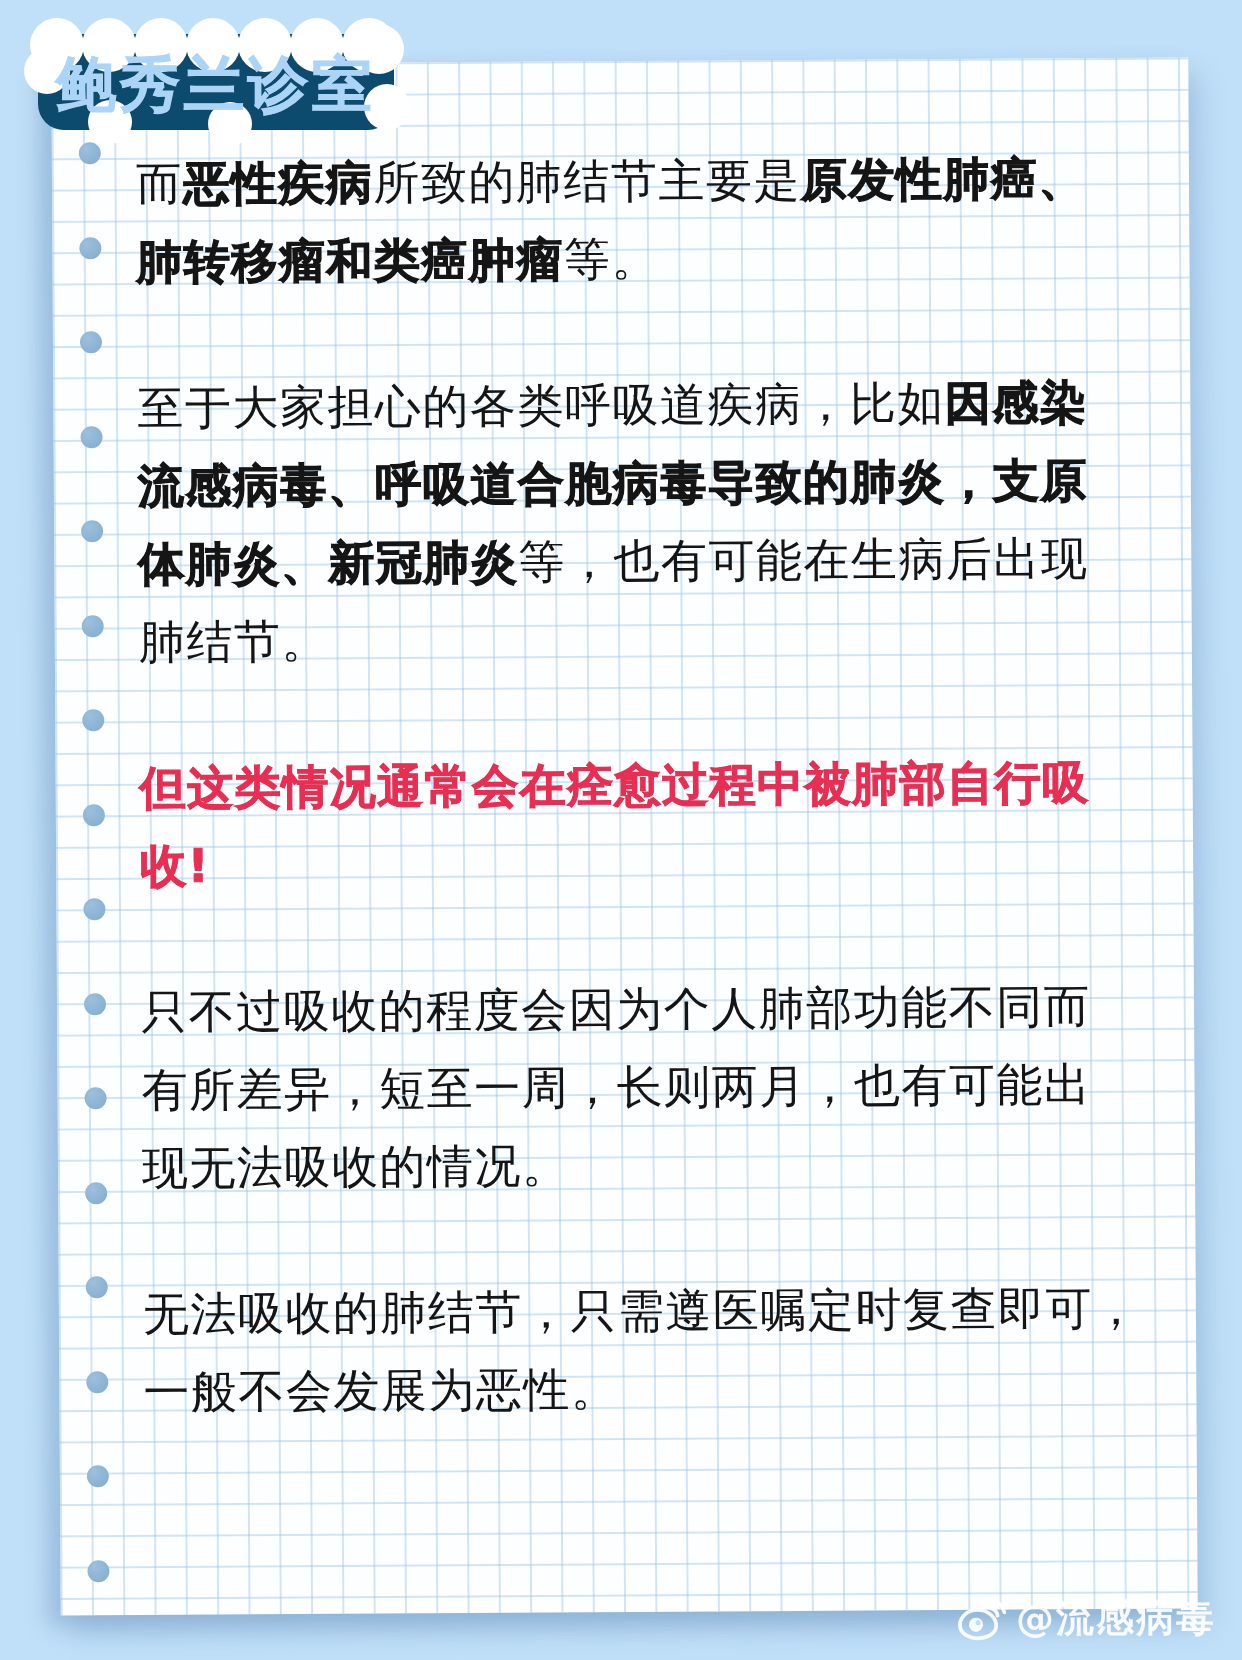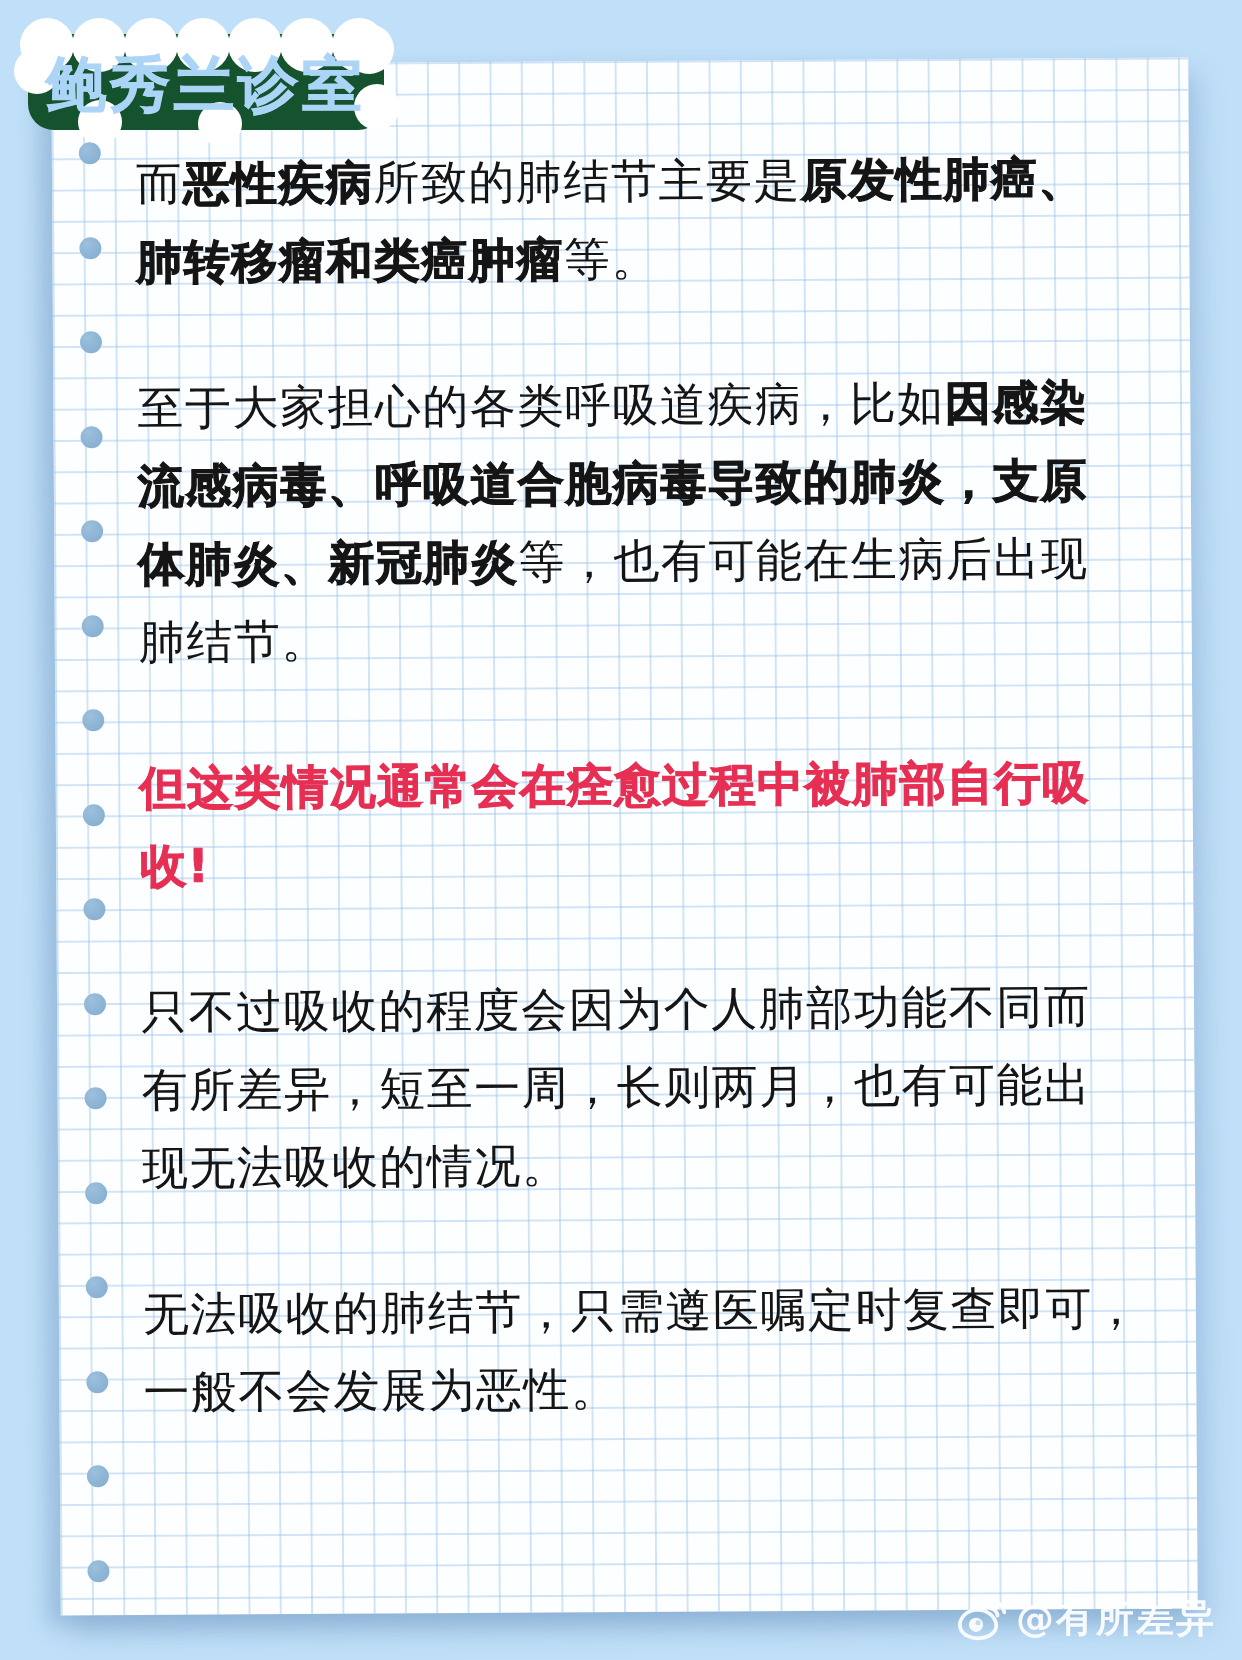--- a/index.html
+++ b/index.html
@@ -55,23 +55,23 @@
     font-weight:500;
     letter-spacing:1.5px;
   }
   .para{margin:0 0 68px 0;}
   .line{height:78px;line-height:78px;white-space:nowrap;}
   .b{font-weight:900;-webkit-text-stroke:1px currentColor;}
   .para.highlight{color:var(--c-highlight);}
   
   .cloud{
     position:absolute;
-    left:28px;top:34px;
+    left:38px;top:34px;
     width:356px;height:96px;
-    background:#14532d;
+    background:#0c4a6e;
     border-radius:26px;
     z-index:5;
   }
   .bump{position:absolute;background:#ffffff;border-radius:50%;}
   .cloud-title{
     position:relative;z-index:2;
     display:block;
     padding-left:18px;
     line-height:100px;
     font-size:60px;
@@ -163,16 +163,16 @@
   <div class="watermark">
     <span class="wm-icon">
       <svg width="50" height="44" viewBox="0 0 60 52" fill="none">
         <path d="M26 15 C12 15 3 26 5 36 c2 9 13 14 24 13 c13 -1 21 -9 19 -18 C46 22 37 15 26 15 Z" stroke="#ffffff" stroke-width="4.5" fill="none"></path>
         <circle cx="24" cy="33" r="8.5" fill="#ffffff"></circle>
         <circle cx="26.5" cy="30.5" r="3" fill="#c0dff8"></circle>
         <path d="M41 13 a11 11 0 0 1 9 9" stroke="#ffffff" stroke-width="4.5" stroke-linecap="round" fill="none"></path>
         <path d="M45 4 a19 19 0 0 1 13 14" stroke="#ffffff" stroke-width="4.5" stroke-linecap="round" fill="none"></path>
       </svg>
     </span>
-    <span class="wm-text">@有所差异</span>
+    <span class="wm-text">@流感病毒</span>
   </div>
 
 </div>
 
 </body></html>

